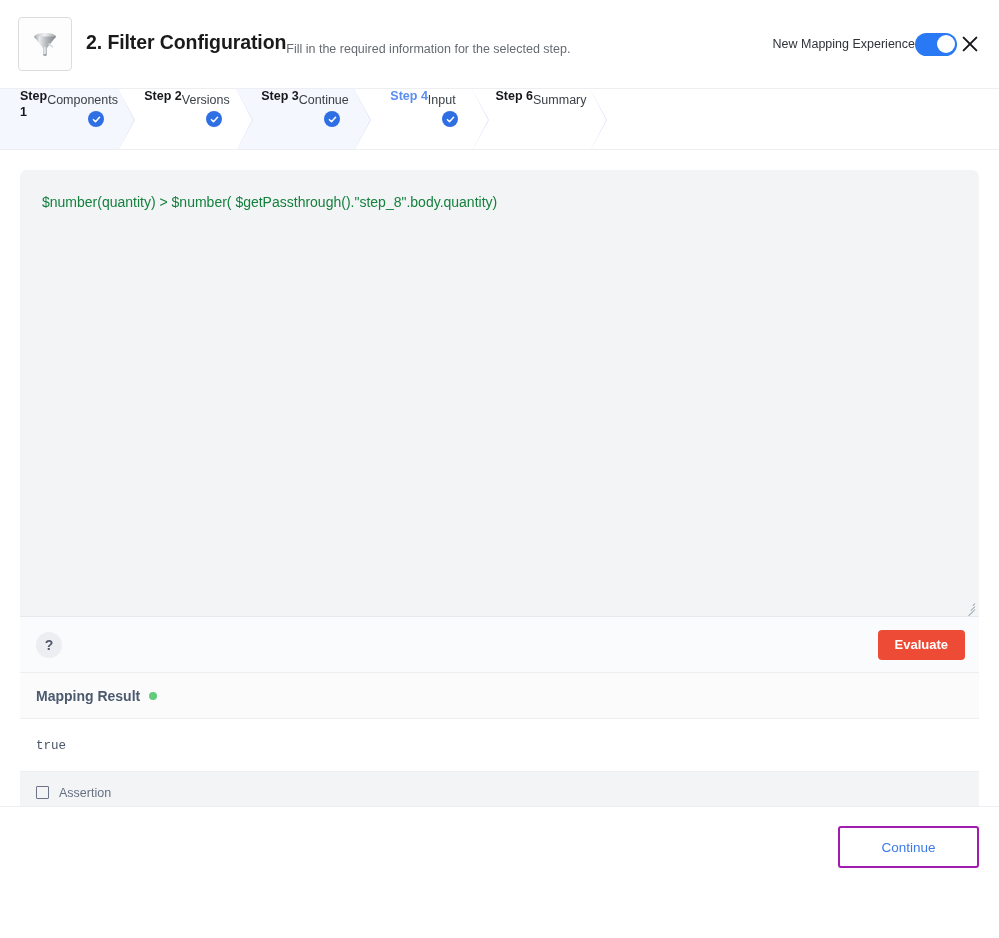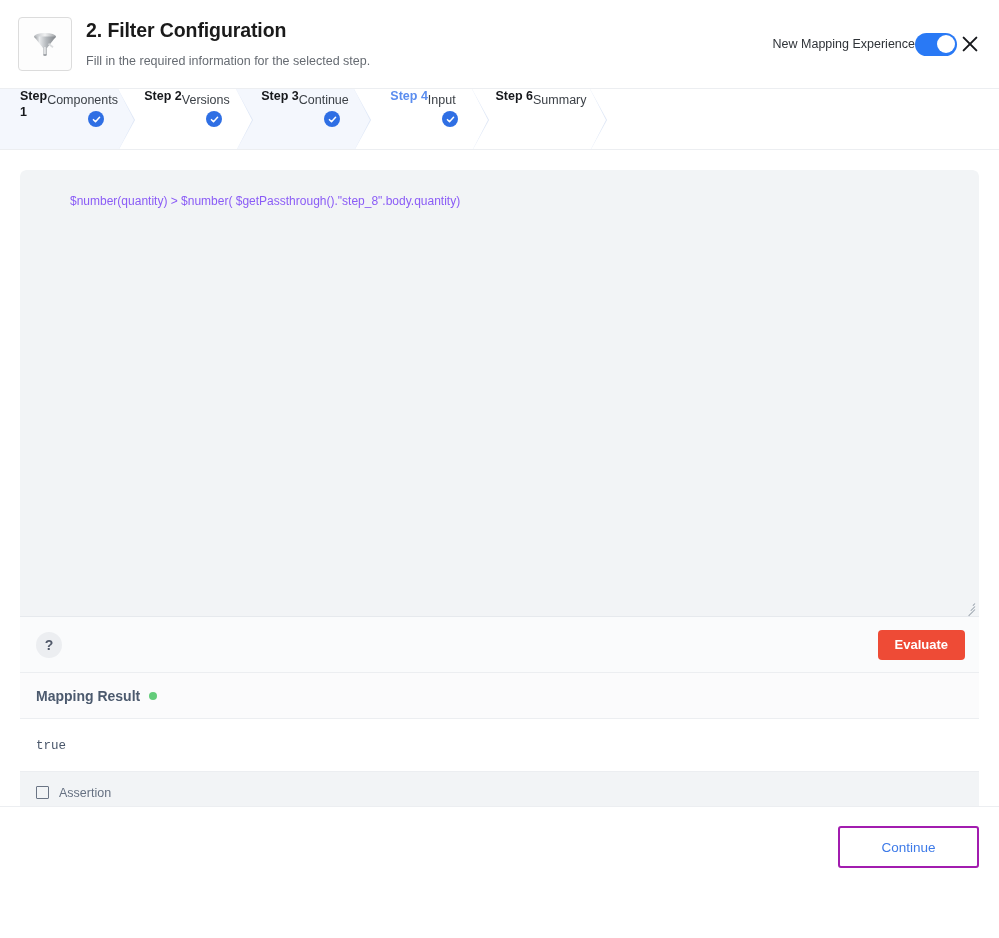--- a/index.html
+++ b/index.html
@@ -23,21 +23,21 @@
   .header-icon-box {
     width: 54px; height: 54px;
     border: 1px solid #dcdcdc;
     border-radius: 4px;
     background: #fdfdfd;
     display: flex; align-items: center; justify-content: center;
     flex: 0 0 auto;
     margin-right: 14px;
   }
   .funnel { display:block; }
-  .header-text { display: flex; flex-direction: column; justify-content: center; }
+  .header-text { display: flex; justify-content: center; }
   .header-title {
     font-size: 19.5px;
     font-weight: bold;
     color: #1a1a1a;
     letter-spacing: -0.1px;
     line-height: 1.2;
   }
   .header-sub {
     font-size: 12.5px;
     color: #666b72;
@@ -171,26 +171,25 @@
     box-shadow: 0 0 0 0 rgba(0,0,0,0);
   }
   .editor {
     background: #f2f4f6;
     height: 446px;
     position: relative;
     padding: 22px 22px;
     border-radius: 6px 6px 0 0;
   }
   .editor-text {
-    font-size: 12px;
-    color: #8b5cf6;
+    font-size: 14px;
+    color: #15803d;
     line-height: 1.5;
     white-space: pre-wrap;
     word-break: break-word;
-    margin-left: 28px;
   }
   .resize-grip {
     position: absolute;
     right: 4px; bottom: 4px;
     width: 12px; height: 12px;
     cursor: nwse-resize;
   }
   .resize-grip i {
     position: absolute;
     right: 0;

